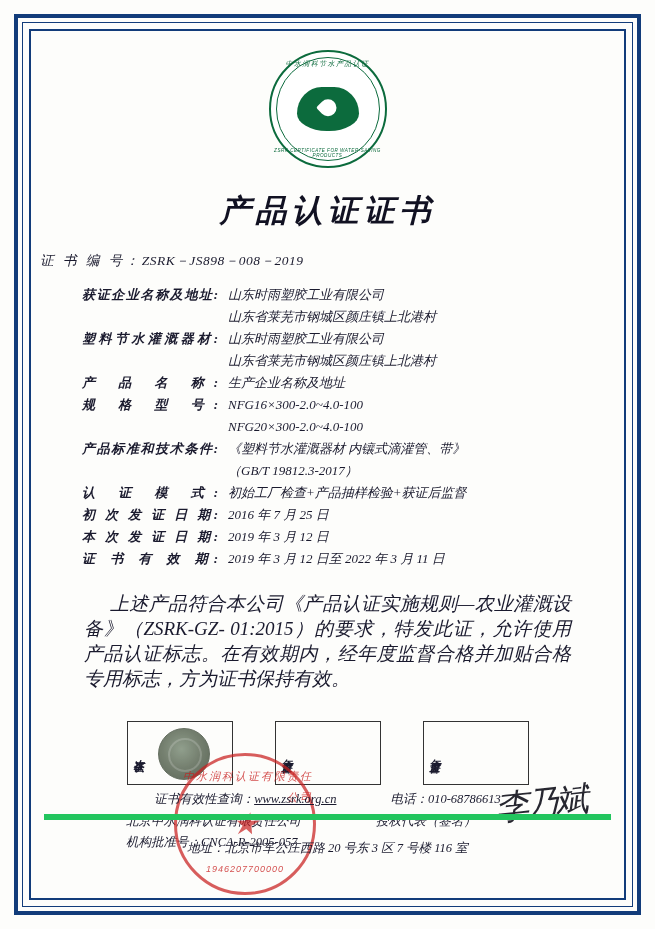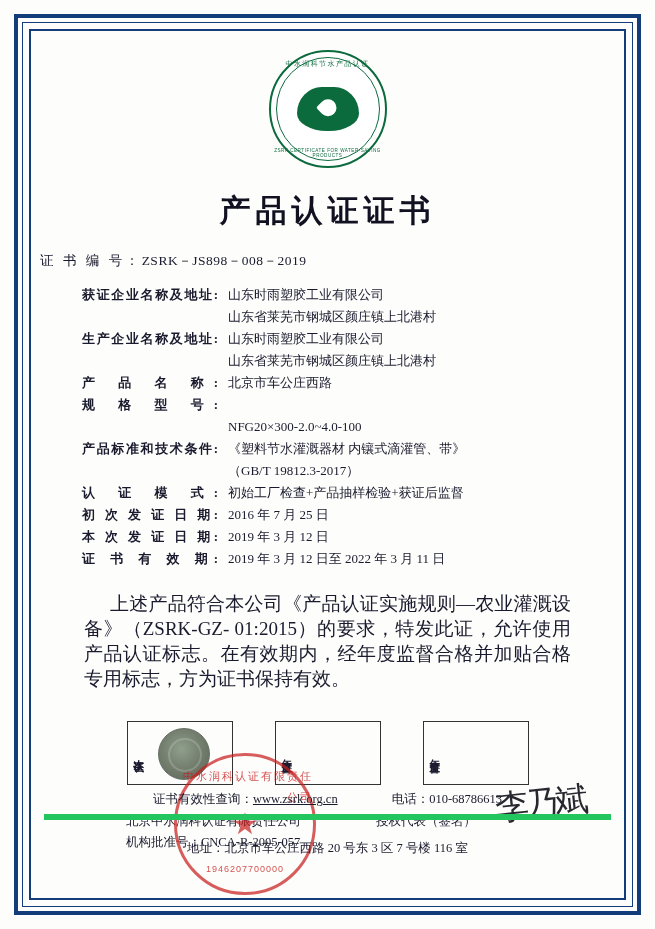--- a/index.html
+++ b/index.html
@@ -43,21 +43,21 @@
     height: 30px;
     border: 2px solid #123c7a;
   }
   .corner.tl { left: 14px;  top: 14px;  border-right: none; border-bottom: none; }
   .corner.tr { right: 14px; top: 14px;  border-left: none;  border-bottom: none; }
   .corner.bl { left: 14px;  bottom: 14px; border-right: none; border-top: none; }
   .corner.br { right: 14px; bottom: 14px; border-left: none;  border-top: none; }
 
   .content {
     position: absolute;
-    left: 40px; top: 40px; right: 40px; bottom: 40px;
+    left: 40px; top: 40px; right: 40px; bottom: 40px; font-style: italic;
   }
 
   
   .emblem-wrap {
     display: flex;
     justify-content: center;
     margin-top: 10px;
   }
   .emblem {
     width: 114px;
@@ -349,35 +349,36 @@
       <div class="field-row">
         <div class="field-label">获证企业名称及地址:</div>
         <div class="field-value">山东时雨塑胶工业有限公司</div>
       </div>
       <div class="field-row sub-row">
         <div class="field-label"></div>
         <div class="field-value">山东省莱芜市钢城区颜庄镇上北港村</div>
       </div>
 
       <div class="field-row">
-        <div class="field-label">生产企业名称及地址:</div>
+        <div class="field-label">塑料节水灌溉器材:</div>
         <div class="field-value">山东时雨塑胶工业有限公司</div>
       </div>
       <div class="field-row sub-row">
         <div class="field-label"></div>
         <div class="field-value">山东省莱芜市钢城区颜庄镇上北港村</div>
       </div>
 
       <div class="field-row">
         <div class="field-label">产 品 名 称:</div>
-        <div class="field-value">北京市车公庄西路</div>
+        <div class="field-value">生产企业名称及地址</div>
       </div>
 
       <div class="field-row">
         <div class="field-label">规 格 型 号:</div>
+        <div class="field-value">NFG16×300-2.0~4.0-100</div>
       </div>
       <div class="field-row sub-row">
         <div class="field-label"></div>
         <div class="field-value">NFG20×300-2.0~4.0-100</div>
       </div>
 
       <div class="field-row">
         <div class="field-label sp">产品标准和技术条件:</div>
         <div class="field-value">《塑料节水灌溉器材 内镶式滴灌管、带》</div>
       </div>

